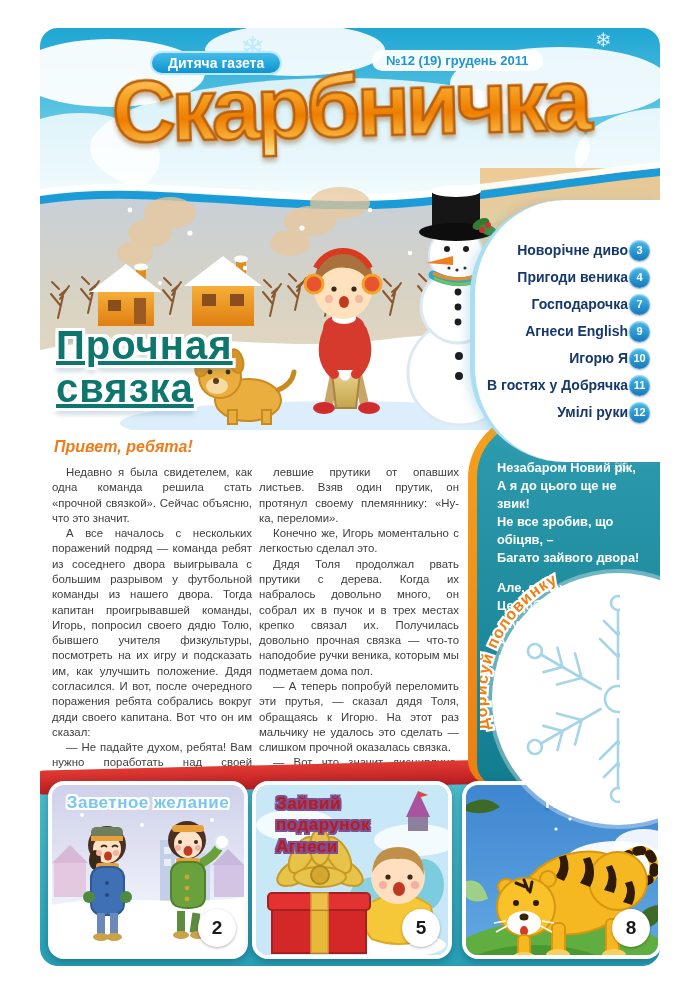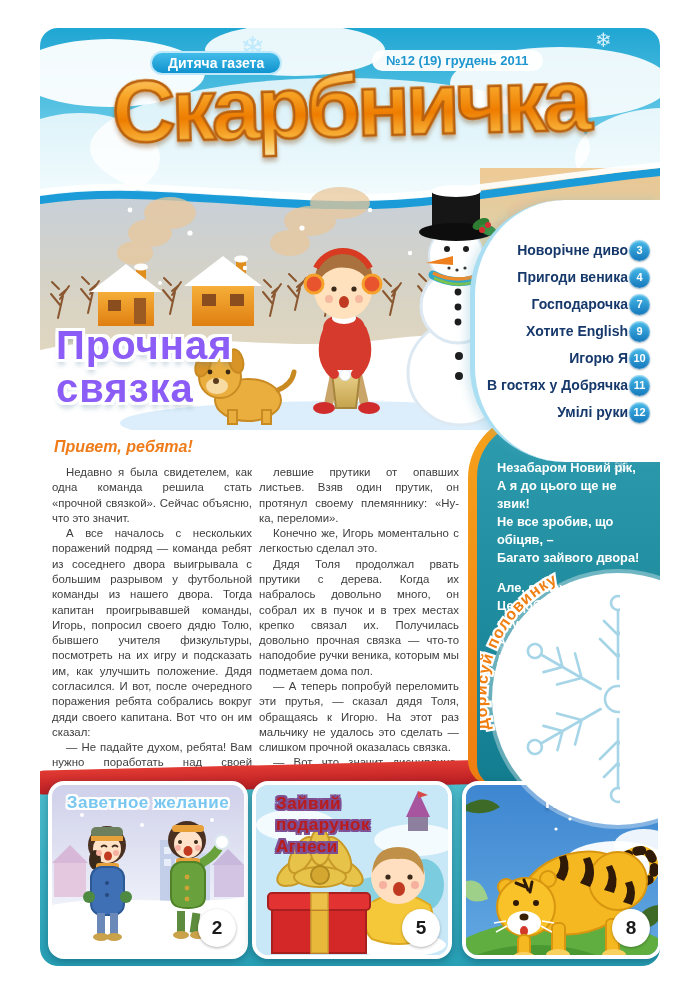--- a/index.html
+++ b/index.html
@@ -17,24 +17,24 @@
           font-weight:bold;font-size:14px;padding:2px 16px;}
   .issue{position:absolute;left:332px;top:22px;z-index:6;background:rgba(255,255,255,.95);
          border-radius:14px;color:#1e96cf;font-weight:bold;font-size:13px;padding:3px 14px;}
   .masthead-title{position:absolute;left:8px;top:30px;width:604px;text-align:center;z-index:5;
          font-size:88px;font-weight:bold;letter-spacing:-4px;line-height:1.1;
          background:linear-gradient(180deg,#ffd98f 0%,#f8a82a 32%,#ee7d00 58%,#f9b63e 82%,#ffe9a8 100%);
          -webkit-background-clip:text;background-clip:text;color:transparent;
          -webkit-text-stroke:2.5px #b8600f;
          filter:drop-shadow(0 4px 2px rgba(120,60,0,.35));
          transform:rotate(-1.5deg);}
-  .bubble-blue{color:#8b5cf6;font-weight:bold;
+  .bubble-blue{color:#0f766e;font-weight:bold;
          text-shadow:-3px -3px 0 #fff,3px -3px 0 #fff,-3px 3px 0 #fff,3px 3px 0 #fff,
                      -3px 0 0 #fff,3px 0 0 #fff,0 -3px 0 #fff,0 3px 0 #fff,
-                     0 6px 5px rgba(70,120,150,.35);}
+                     0 6px 5px rgba(70,120,150,.35);text-decoration:underline;}
   .feature-title{position:absolute;left:16px;top:296px;z-index:6;
          font-size:40px;line-height:1.08;letter-spacing:1px;}
 
   
   .toc{position:absolute;left:430px;top:172px;width:190px;height:262px;z-index:7;
        background:#fff;border-radius:95px 0 0 95px;border-left:5px solid #aadef2;
        box-shadow:-4px 0 10px rgba(90,170,200,.25);
        display:flex;flex-direction:column;justify-content:center;padding:8px 10px 8px 0;box-sizing:border-box;}
   .toc-item{display:flex;align-items:center;justify-content:flex-end;gap:1px;margin:3px 0;}
   .toc-label{color:#16386b;font-weight:bold;font-size:14px;white-space:nowrap;}
@@ -285,21 +285,21 @@
     </div>
     <div class="toc-item">
       <span class="toc-label">Пригоди веника</span>
       <span class="toc-num">4</span>
     </div>
     <div class="toc-item">
       <span class="toc-label">Господарочка</span>
       <span class="toc-num">7</span>
     </div>
     <div class="toc-item">
-      <span class="toc-label">Хотите English</span>
+      <span class="toc-label">Агнеси English</span>
       <span class="toc-num">9</span>
     </div>
     <div class="toc-item">
       <span class="toc-label">Игорю Я</span>
       <span class="toc-num">10</span>
     </div>
     <div class="toc-item">
       <span class="toc-label">В гостях у Добрячка</span>
       <span class="toc-num">11</span>
     </div>

